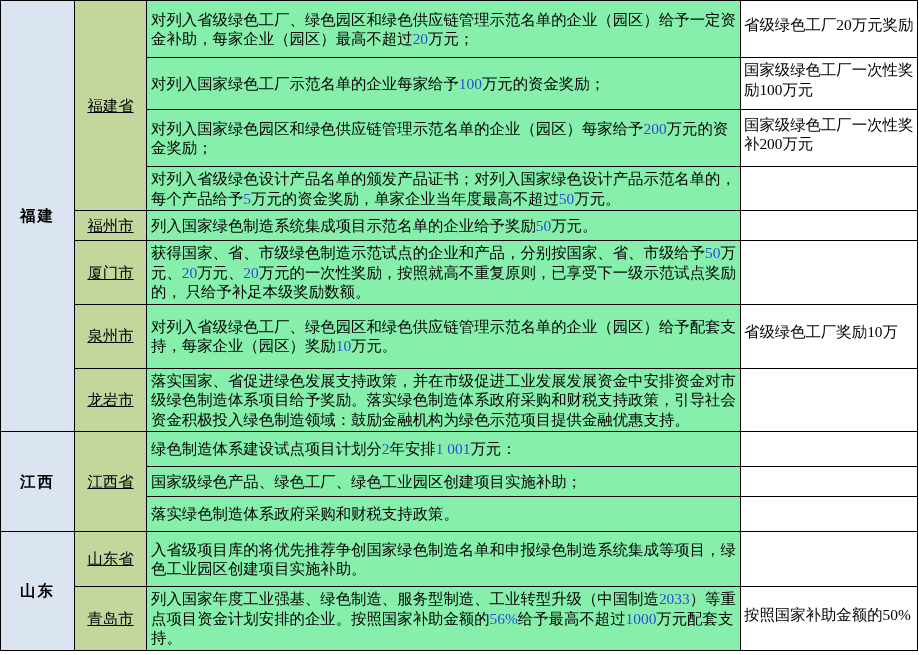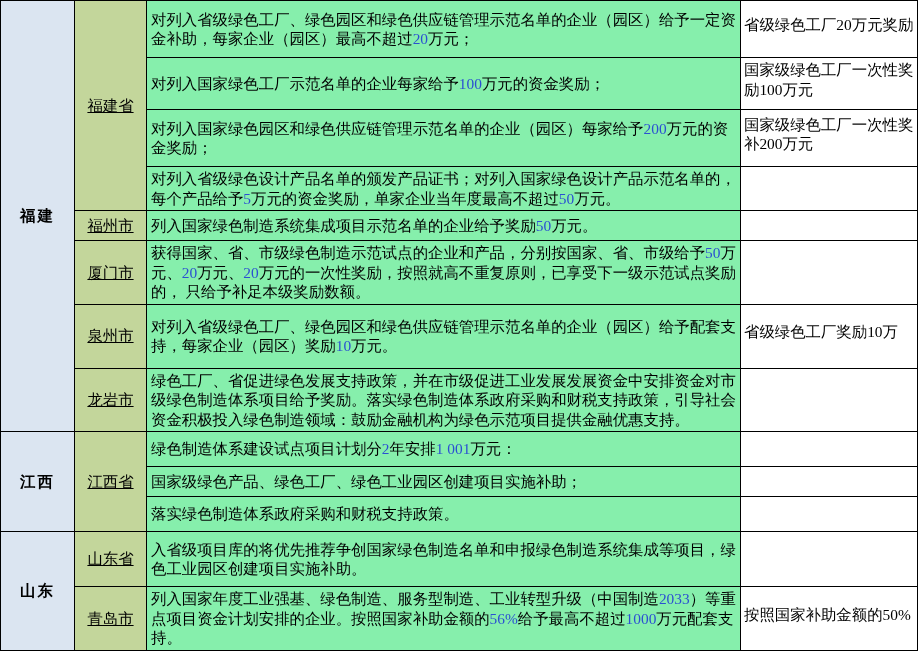--- a/index.html
+++ b/index.html
@@ -86,21 +86,21 @@
         <td class="cell-policy">获得国家、省、市级绿色制造示范试点的企业和产品，分别按国家、省、市级给予<span class="num">50</span>万元、<span class="num">20</span>万元、<span class="num">20</span>万元的一次性奖励，按照就高不重复原则，已享受下一级示范试点奖励的， 只给予补足本级奖励数额。</td>
         <td class="cell-note"></td>
       </tr>
       <tr style="height:64px">
         <td class="cell-city">泉州市</td>
         <td class="cell-policy">对列入省级绿色工厂、绿色园区和绿色供应链管理示范名单的企业（园区）给予配套支持，每家企业（园区）奖励<span class="num">10</span>万元。</td>
         <td class="cell-note">省级绿色工厂奖励10万</td>
       </tr>
       <tr style="height:61px">
         <td class="cell-city">龙岩市</td>
-        <td class="cell-policy">绿色工厂、省促进绿色发展支持政策，并在市级促进工业发展发展资金中安排资金对市级绿色制造体系项目给予奖励。落实绿色制造体系政府采购和财税支持政策，引导社会资金积极投入绿色制造领域：鼓励金融机构为绿色示范项目提供金融优惠支持。</td>
+        <td class="cell-policy">落实国家、省促进绿色发展支持政策，并在市级促进工业发展发展资金中安排资金对市级绿色制造体系项目给予奖励。落实绿色制造体系政府采购和财税支持政策，引导社会资金积极投入绿色制造领域：鼓励金融机构为绿色示范项目提供金融优惠支持。</td>
         <td class="cell-note"></td>
       </tr>
       <tr style="height:35px">
         <td class="cell-province" rowspan="3">江西</td>
         <td class="cell-city" rowspan="3">江西省</td>
         <td class="cell-policy">绿色制造体系建设试点项目计划分<span class="num">2</span>年安排<span class="num">1 001</span>万元：</td>
         <td class="cell-note"></td>
       </tr>
       <tr style="height:30px">
         <td class="cell-policy">国家级绿色产品、绿色工厂、绿色工业园区创建项目实施补助；</td>

